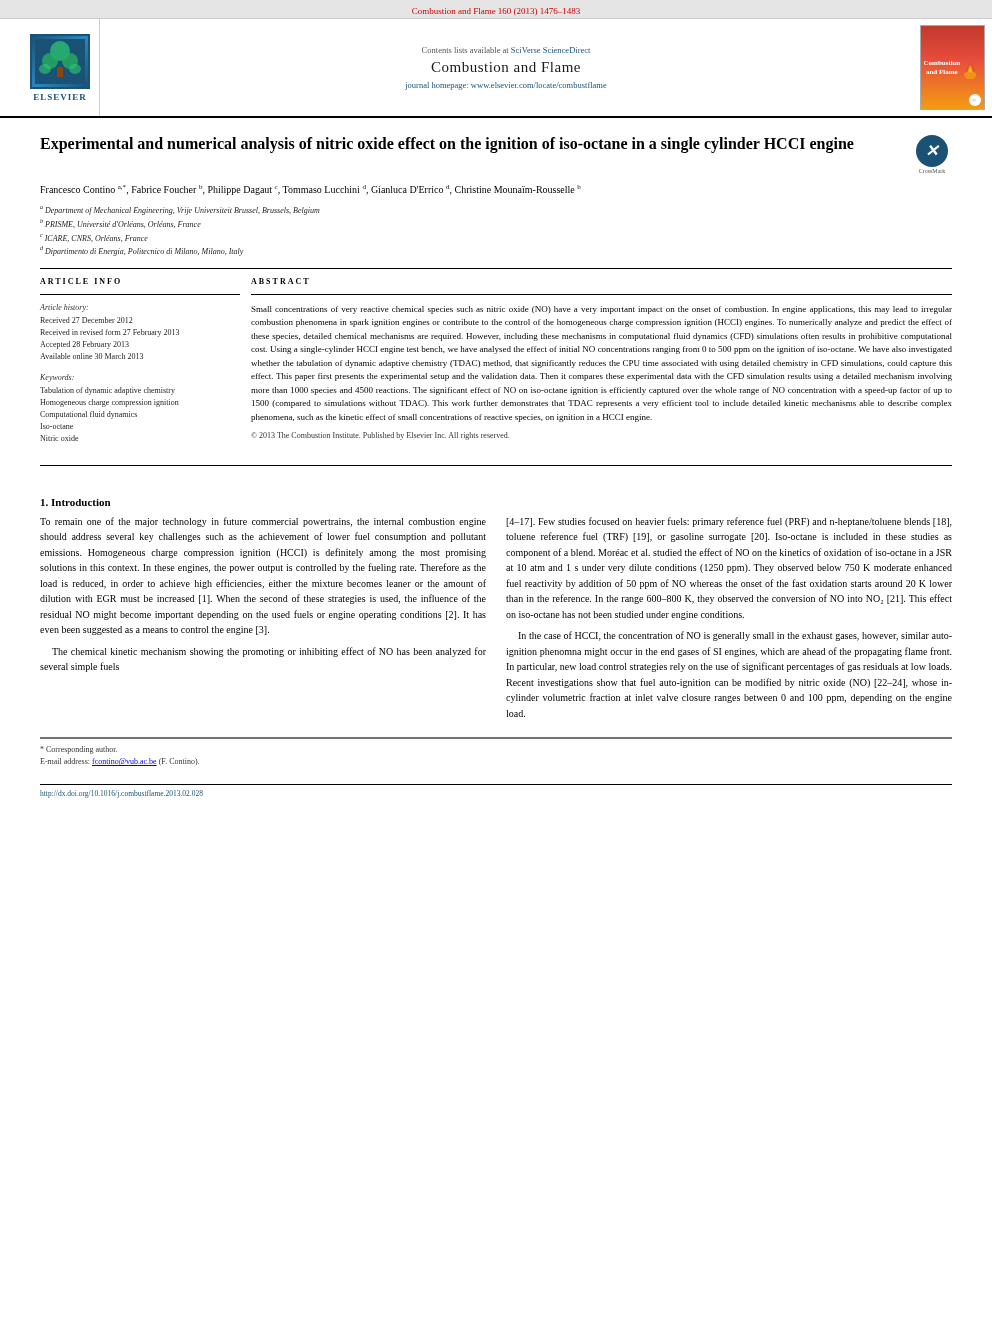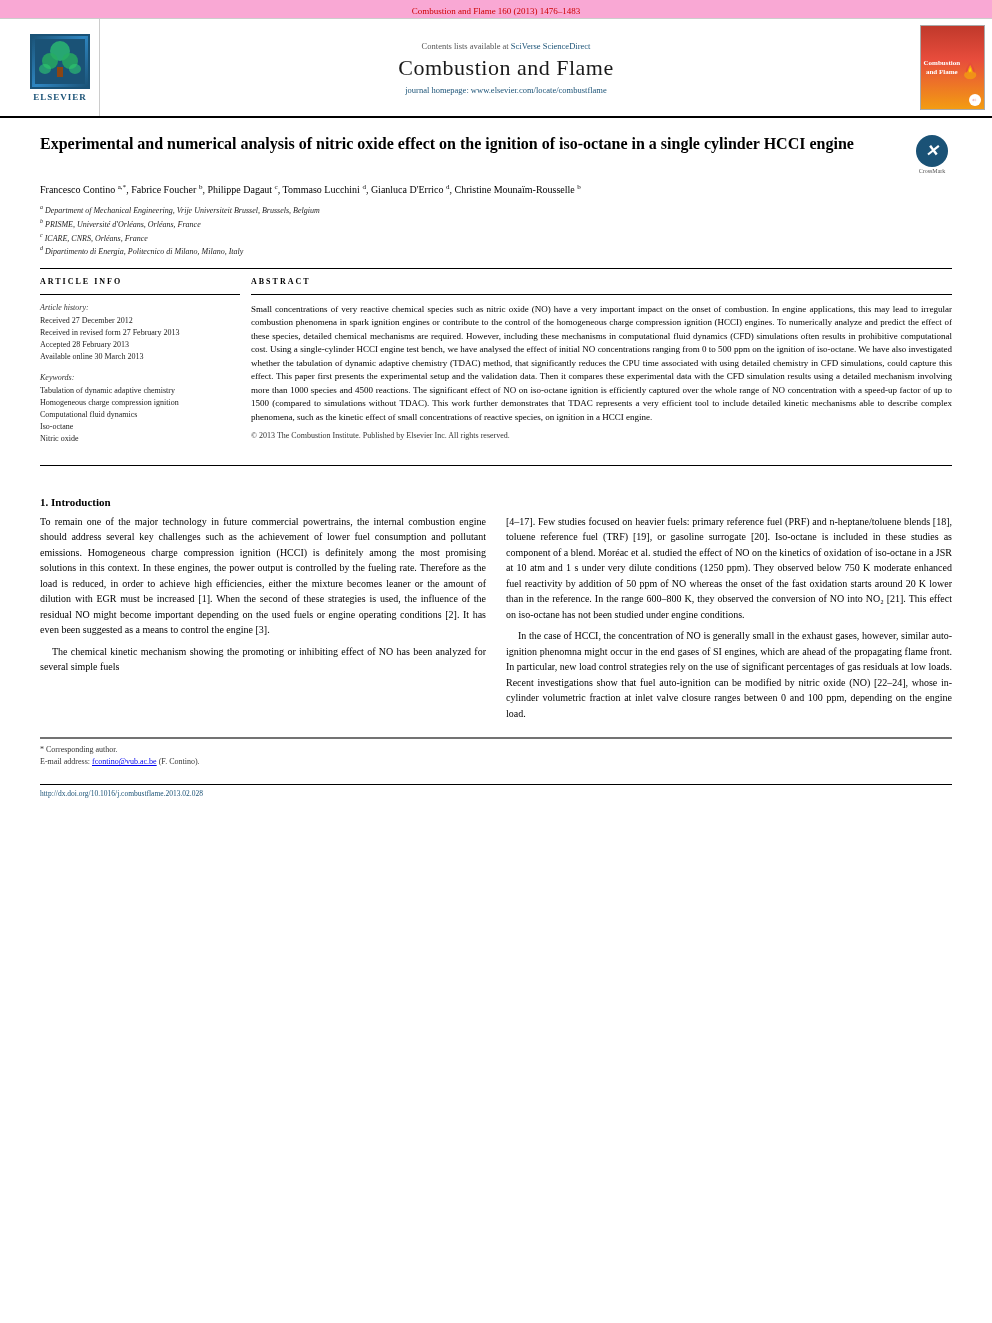--- a/index.html
+++ b/index.html
@@ -13,21 +13,21 @@
     }
     .page {
       width: 992px;
       min-height: 1323px;
       background: #fff;
       padding: 0;
     }
 
     
     .top-bar {
-      background: #f9a8d4;
+      background: #e5e5e5;
       text-align: center;
       font-size: 9px;
       color: #c00;
       padding: 6px 0 2px 0;
       border-bottom: 1px solid #ccc;
     }
 
     
     .journal-header {
       display: flex;
@@ -79,21 +79,21 @@
     .sciverse-link {
       font-size: 8.5px;
       color: #555;
       margin-bottom: 2px;
     }
     .sciverse-link a {
       color: #1a5276;
       text-decoration: none;
     }
     .journal-title-main {
-      font-size: 22px;
+      font-size: 15px;
       font-family: 'Times New Roman', serif;
       color: #1a1a1a;
       font-weight: normal;
       letter-spacing: 0.5px;
       margin: 2px 0;
     }
     .journal-homepage {
       font-size: 8.5px;
       color: #555;
       margin-top: 2px;

